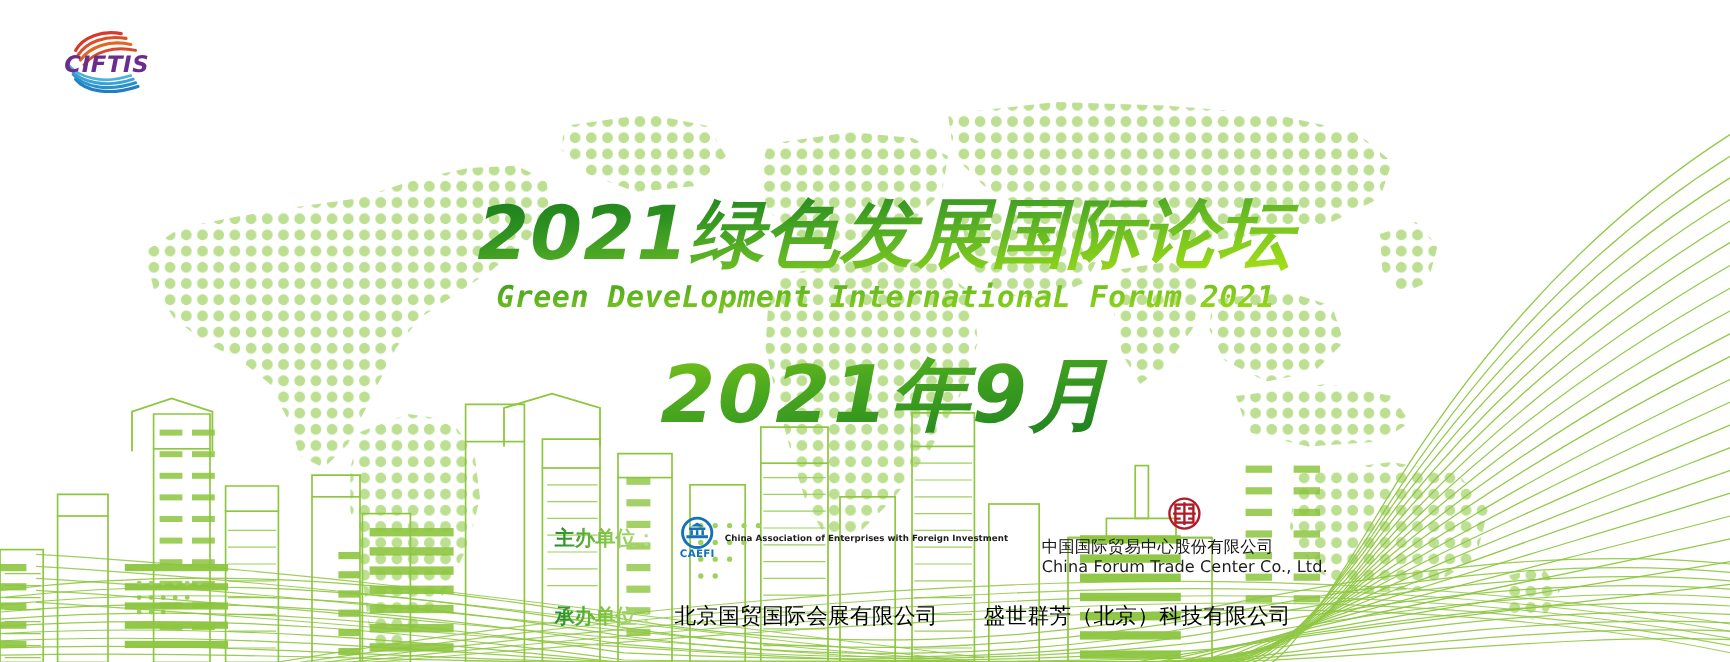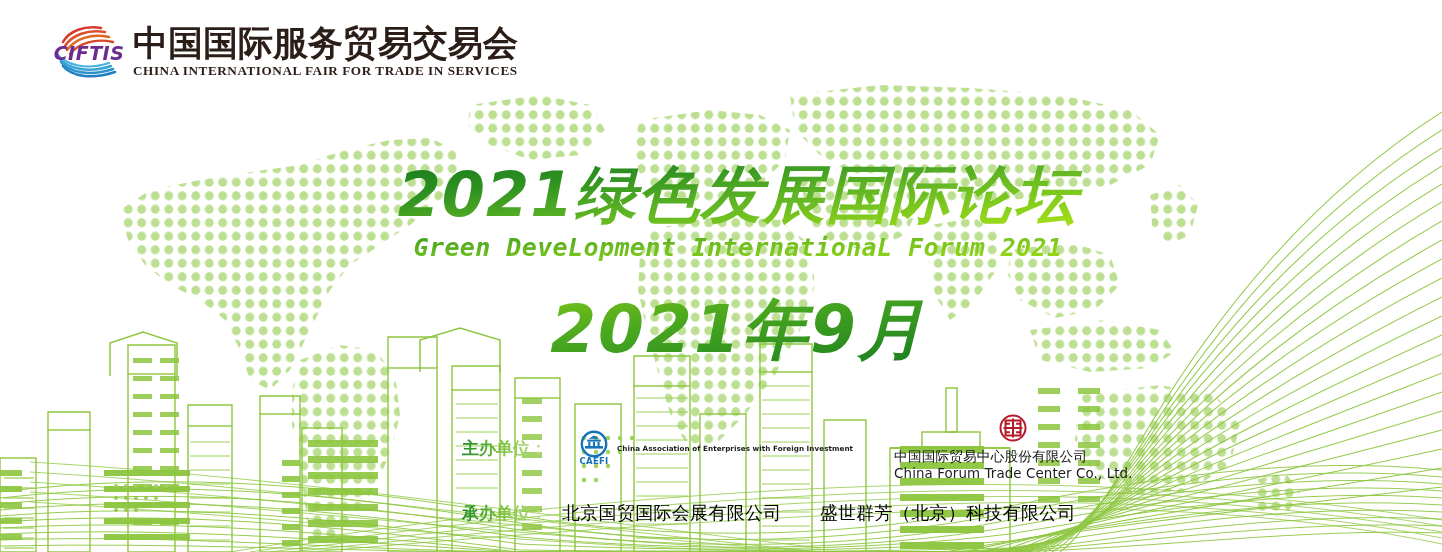--- a/index.html
+++ b/index.html
@@ -22,21 +22,21 @@
 
   #worldmap { z-index:1; }
   #skyline  { z-index:2; }
   #ribbons  { z-index:3; }
   #rightcurves { z-index:3; }
 
   
   #header-logo {
     position:absolute; left:47px; top:22px;
     z-index:10;
-    display:flex; align-items:center; gap:2px;
+    display:flex; align-items:center; gap:28px;
   }
   #ciftis-mark { width:84px; height:60px; display:block; }
   .logo-text-block { display:flex; flex-direction:column; justify-content:center; }
   .logo-cn {
     font-family:"DejaVu Sans","Liberation Sans",sans-serif;
     font-size:35px; font-weight:bold; color:#2b1d17;
     letter-spacing:0px; line-height:1.05; white-space:nowrap;
   }
   .logo-en {
     font-family:"Liberation Serif","DejaVu Serif",serif;
@@ -53,21 +53,21 @@
   #main-title-svg  { display:block; margin:0 auto; }
   #sub-title-svg   { display:block; margin:-4px auto 0; }
   #date-title-svg  { display:block; margin:22px auto 0; }
 
   
   #org-rows {
     position:absolute; left:462px; top:414px; z-index:9;
     font-family:"DejaVu Sans","Liberation Sans",sans-serif;
   }
   .org-row { display:flex; align-items:center; }
-  .org-row.host { gap:13px; }
+  .org-row.host { gap:0px; }
   .org-row.exec { margin-top:19px; align-items:center; }
 
   .label-svg { display:block; }
 
   .org-unit { display:flex; align-items:center; gap:7px; }
   .org-unit.caefi { margin-left:9px; }
   .org-unit.cwtc  { margin-left:28px;flex-direction:column; }
 
   .org-badge { flex:0 0 auto; display:block; }
 
@@ -432,24 +432,20 @@
         <path d="M23 32 C32 21 48 16 66 20" stroke="#d8492b" stroke-width="2.4"></path>
       </g>
       <g fill="none" stroke-linecap="round">
         <path d="M16 44 C24 54 44 58 68 50" stroke="#1f7fc0" stroke-width="2.6"></path>
         <path d="M14 40 C22 50 42 55 66 47" stroke="#2b90cc" stroke-width="2.6"></path>
         <path d="M12 36 C20 46 40 52 64 44" stroke="#3aa3d6" stroke-width="2.4"></path>
         <path d="M10 32 C18 42 38 49 62 41" stroke="#49b2de" stroke-width="2.2"></path>
       </g>
       <text x="42" y="38" text-anchor="middle" font-family="'DejaVu Sans','Liberation Sans',sans-serif" font-size="19" font-weight="bold" font-style="italic" fill="#6b2c8f" letter-spacing="0.5">CIFTIS</text>
     </svg>
-    <div class="logo-text-block">
-      <div class="logo-cn">中国国际服务贸易交易会</div>
-      <div class="logo-en">CHINA INTERNATIONAL FAIR FOR TRADE IN SERVICES</div>
-    </div>
   </div>
 
   <div id="title-block">
 
     <svg id="main-title-svg" width="760" height="72" viewBox="0 0 760 72" aria-hidden="true">
       <defs>
         <linearGradient id="gTitle" x1="0" y1="0" x2="1" y2="1">
           <stop offset="0%" stop-color="#167a1c"></stop>
           <stop offset="28%" stop-color="#2f9221"></stop>
           <stop offset="55%" stop-color="#5fb524"></stop>

